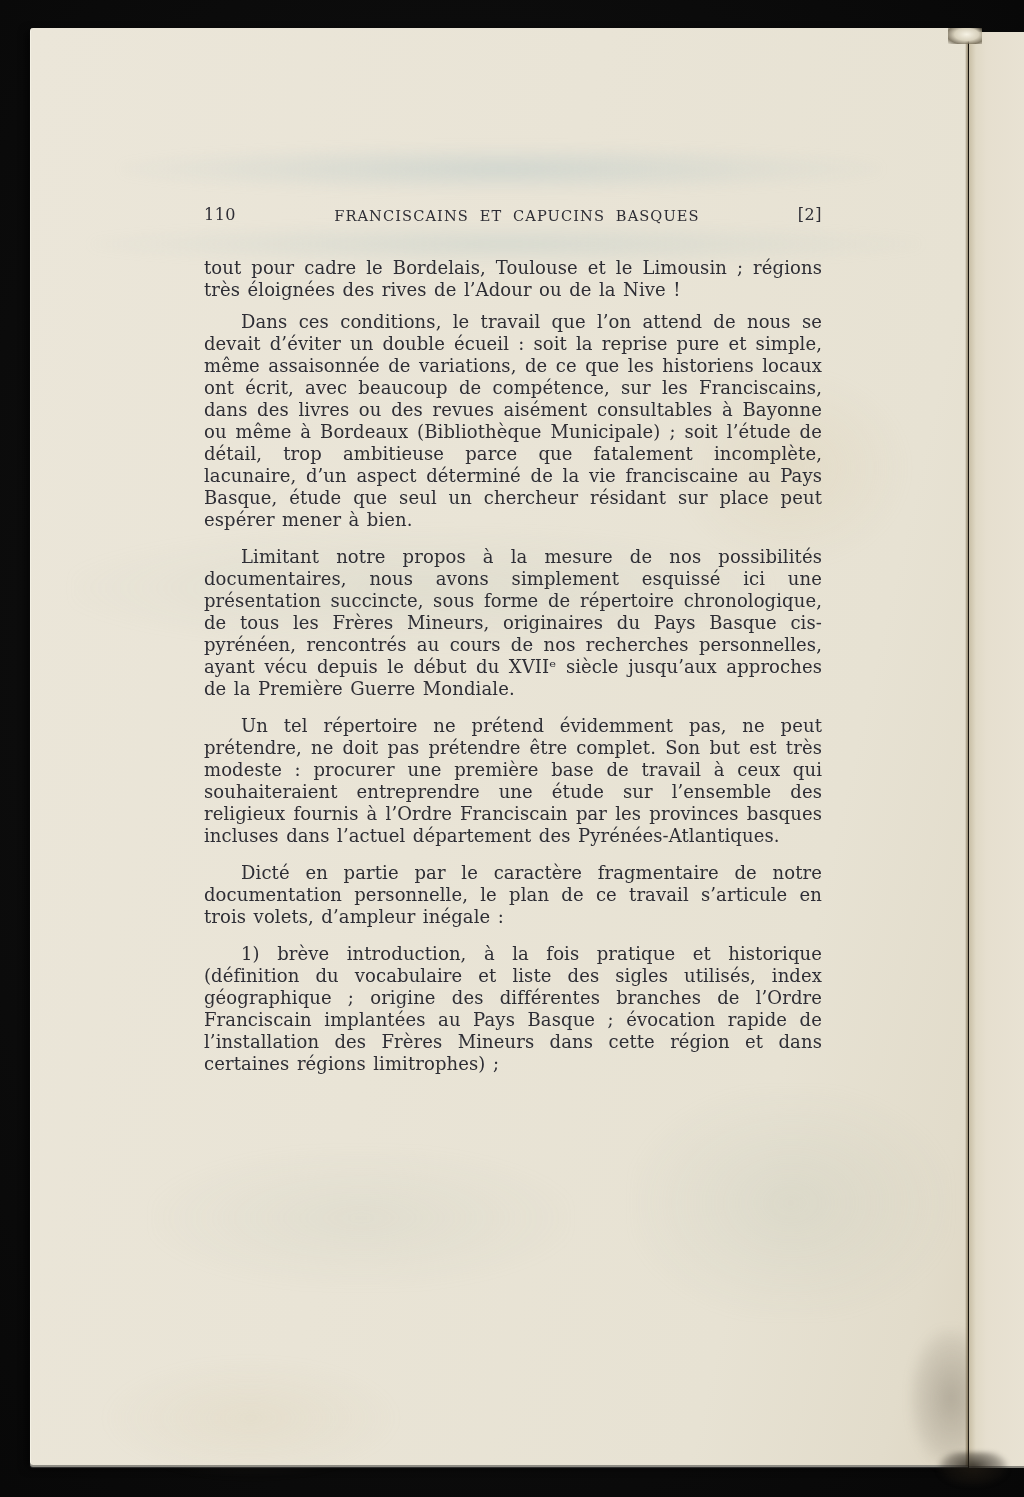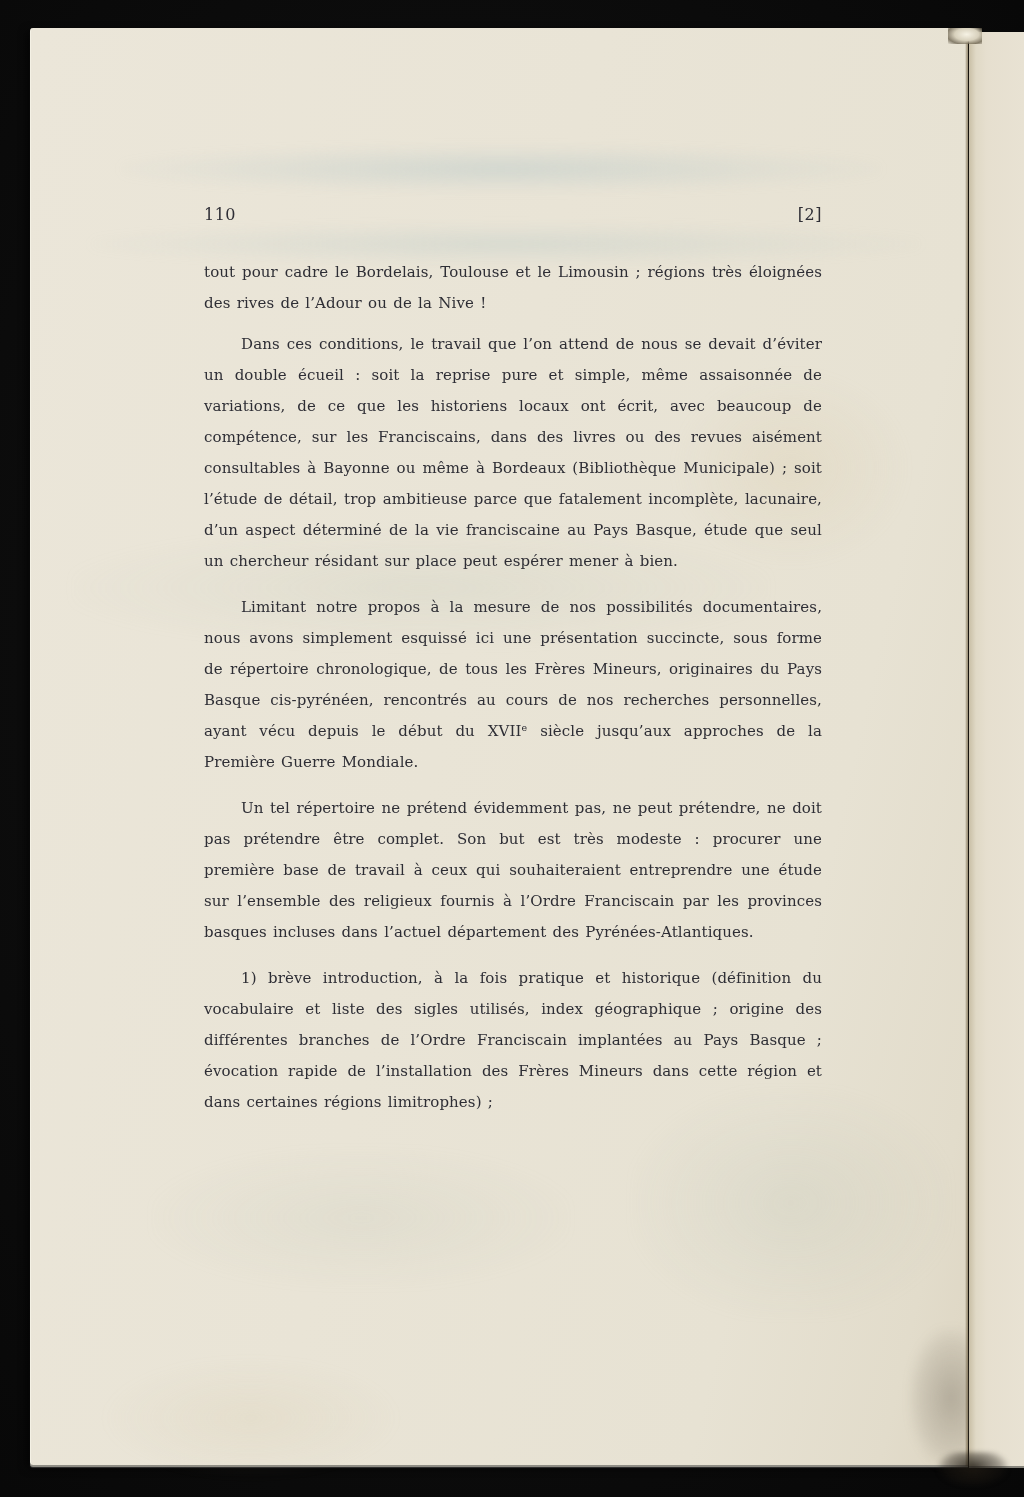--- a/index.html
+++ b/index.html
@@ -78,21 +78,21 @@
   .page-header{
     display:flex;justify-content:space-between;align-items:flex-end;
     margin-bottom:33px;
     font-size:15.5px;
   }
   .running-title{
     font-size:14.6px;letter-spacing:1.1px;word-spacing:5px;
   }
   .folio,.bracket-num{font-size:16px;letter-spacing:.5px;}
   .body-text p{
-    font-size:15px;line-height:31px;
+    font-size:18px;line-height:22px;
     text-align:justify;
     text-indent:37px;
     word-spacing:.09em;
     letter-spacing:.1px;
     margin-bottom:15px;
     hyphens:none;
   }
   .body-text p.no-indent{text-indent:0;margin-bottom:10px;}
   .body-text p.list-item{margin-bottom:17px;}
 </style>
@@ -108,28 +108,30 @@
     <div class="ghost g4"></div>
     <div class="ghost g5"></div>
     <div class="stain s1"></div>
     <div class="stain s2"></div>
     <div class="gutter-smudge"></div>
 
     <div class="content">
 
       <div class="page-header">
         <span class="folio">110</span>
+        <span class="running-title">FRANCISCAINS ET CAPUCINS BASQUES</span>
         <span class="bracket-num">[2]</span>
       </div>
 
       <div class="body-text">
         <p class="no-indent">tout pour cadre le Bordelais, Toulouse et le Limousin&nbsp;; régions très éloignées des rives de l’Adour ou de la Nive&nbsp;!</p>
         <p>Dans ces conditions, le travail que l’on attend de nous se devait d’éviter un double écueil&nbsp;: soit la reprise pure et simple, même assaisonnée de variations, de ce que les historiens locaux ont écrit, avec beaucoup de compétence, sur les Franciscains, dans des livres ou des revues aisément consultables à Bayonne ou même à Bordeaux (Bibliothèque Municipale)&nbsp;; soit l’étude de détail, trop ambitieuse parce que fatalement incomplète, lacunaire, d’un aspect déterminé de la vie franciscaine au Pays Basque, étude que seul un chercheur résidant sur place peut espérer mener à bien.</p>
         <p>Limitant notre propos à la mesure de nos possibilités documentaires, nous avons simplement esquissé ici une présentation succincte, sous forme de répertoire chronologique, de tous les Frères Mineurs, originaires du Pays Basque cis-pyrénéen, rencontrés au cours de nos recherches personnelles, ayant vécu depuis le début du XVIIᵉ siècle jusqu’aux approches de la Première Guerre Mondiale.</p>
         <p>Un tel répertoire ne prétend évidemment pas, ne peut prétendre, ne doit pas prétendre être complet. Son but est très modeste&nbsp;: procurer une première base de travail à ceux qui souhaiteraient entreprendre une étude sur l’ensemble des religieux fournis à l’Ordre Franciscain par les provinces basques incluses dans l’actuel département des Pyrénées-Atlantiques.</p>
+        <p>Dicté en partie par le caractère fragmentaire de notre documentation personnelle, le plan de ce travail s’articule en trois volets, d’ampleur inégale&nbsp;:</p>
         <p class="list-item">1) brève introduction, à la fois pratique et historique (définition du vocabulaire et liste des sigles utilisés, index géographique&nbsp;; origine des différentes branches de l’Ordre Franciscain implantées au Pays Basque&nbsp;; évocation rapide de l’installation des Frères Mineurs dans cette région et dans certaines régions limitrophes)&nbsp;;</p>
       </div>
 
     </div>
   </div>
 
   <div class="facing"></div>
   <div class="gutter"></div>
   <div class="gutter-notch-top"></div>
   <div class="gutter-shadow-bottom"></div>

